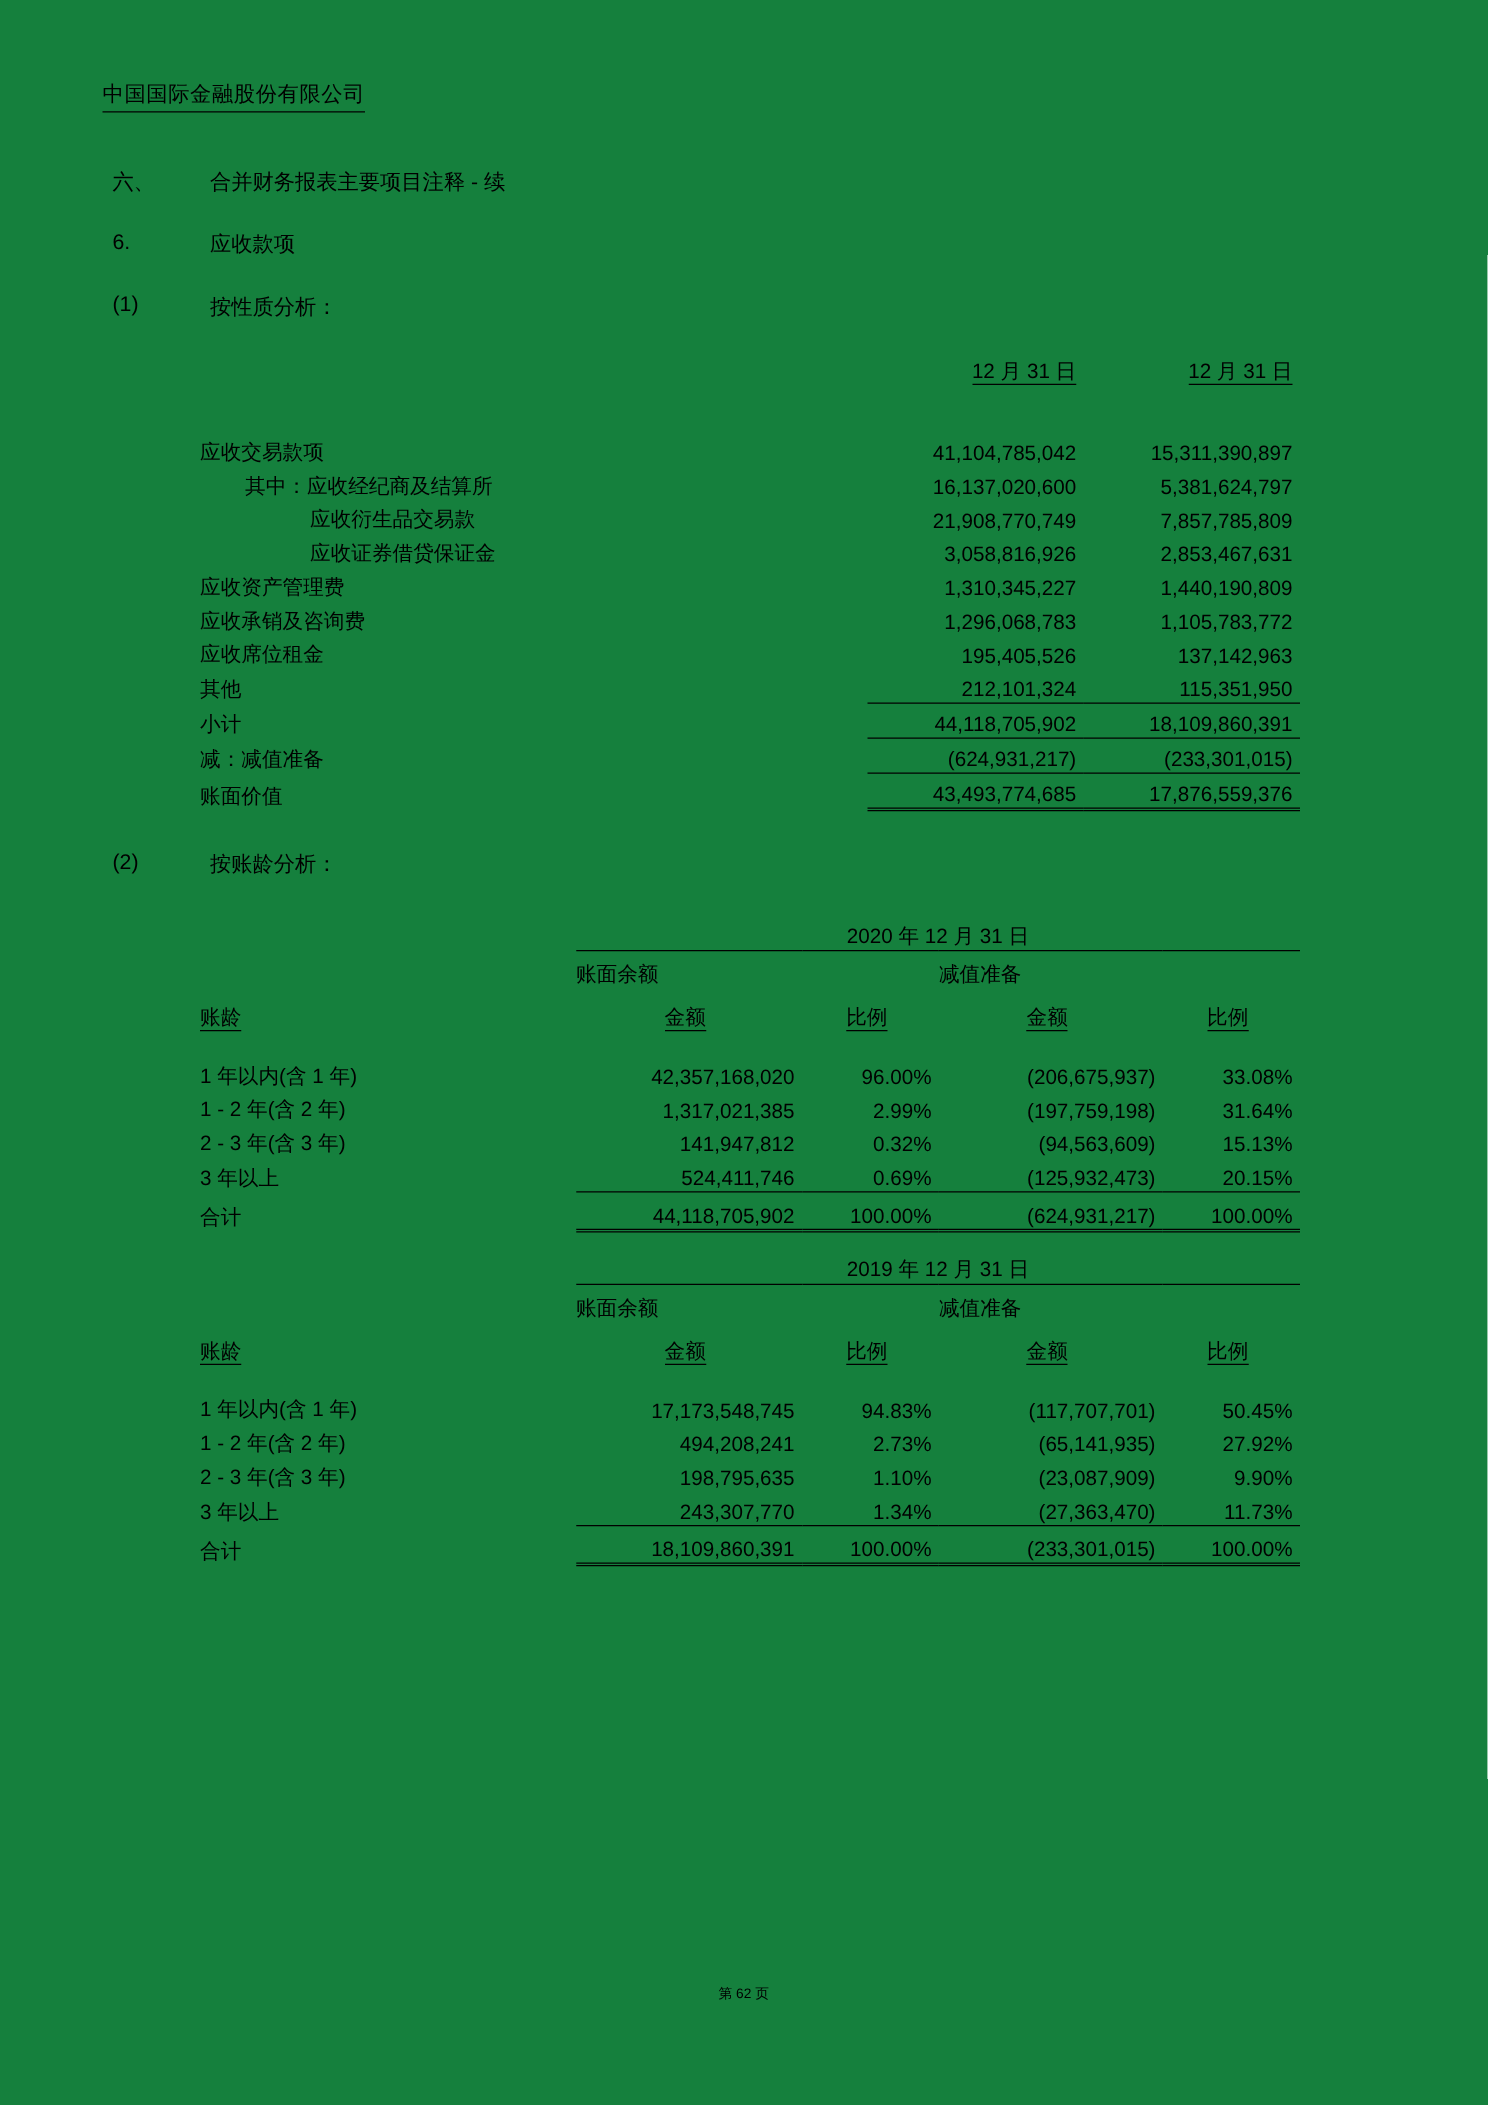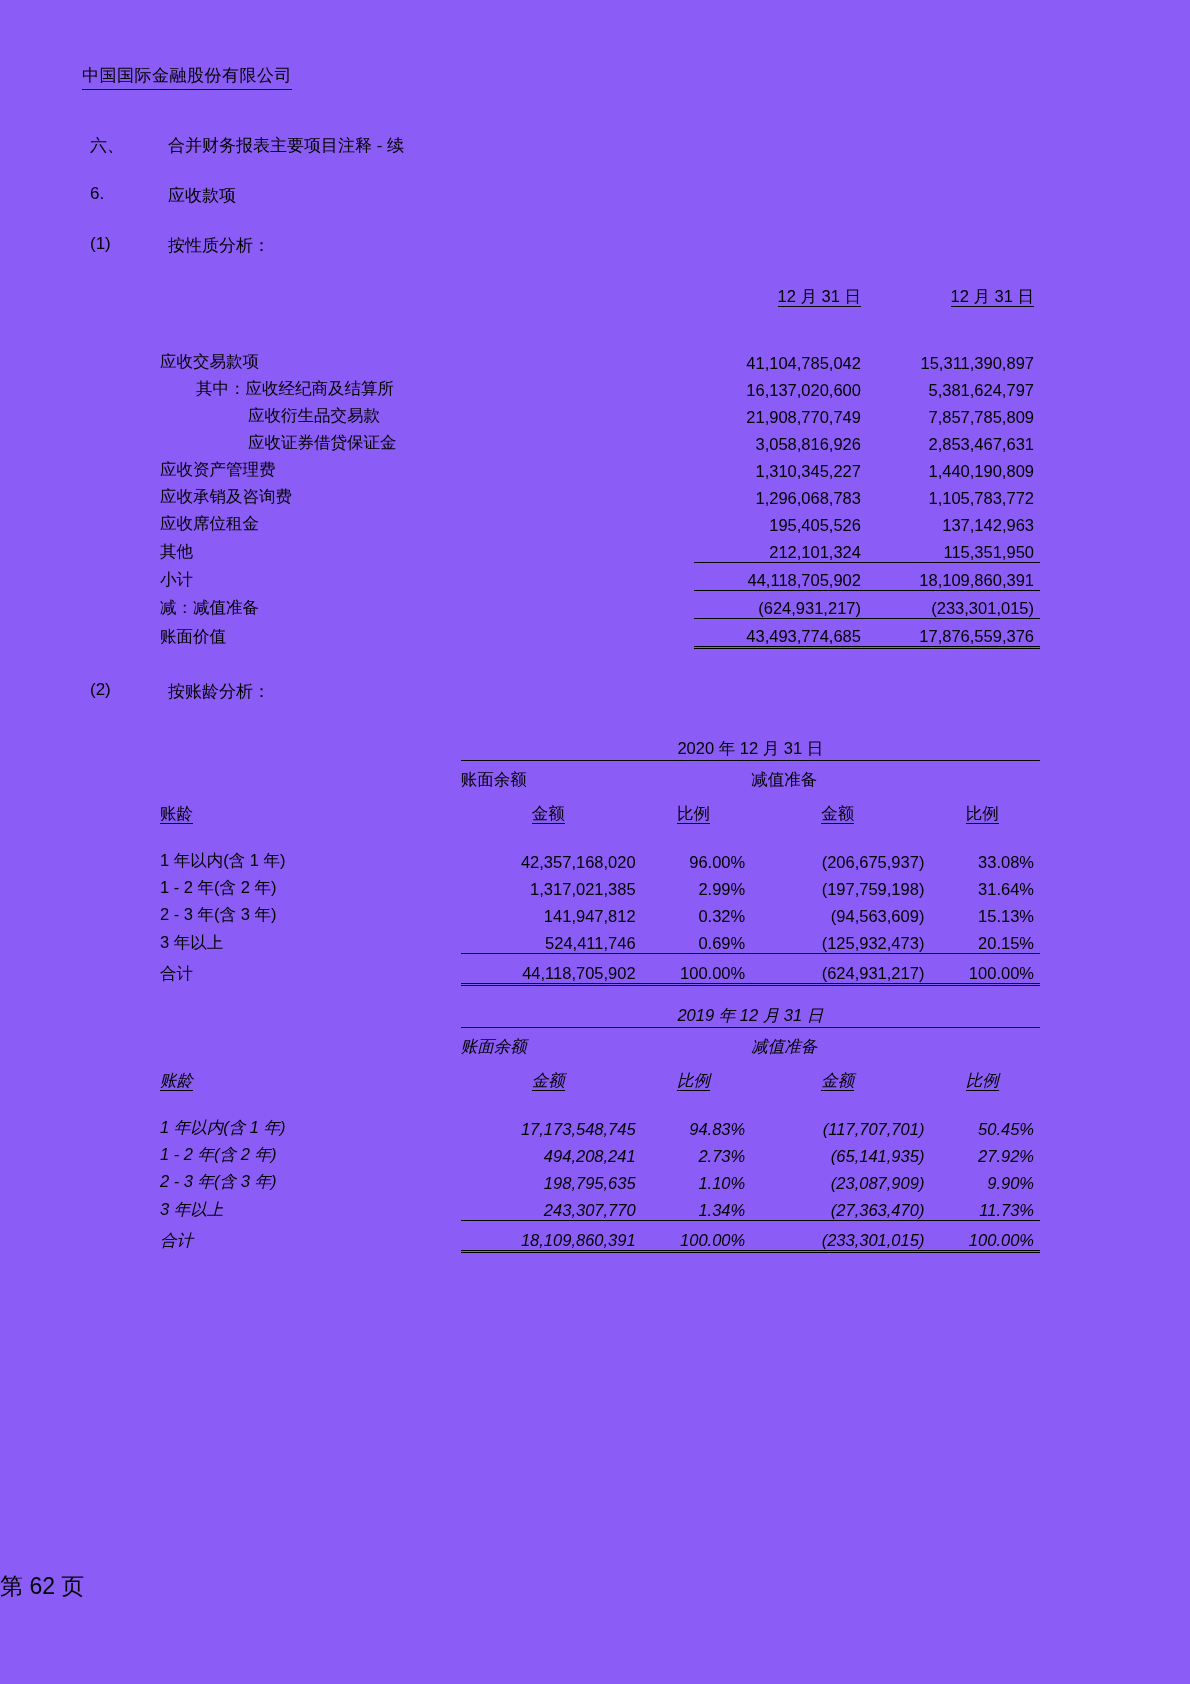--- a/index.html
+++ b/index.html
@@ -9,21 +9,21 @@
   }
   body {
     font-family: "Liberation Sans", sans-serif;
     color: #000;
   }
   .page {
     position: relative;
     width: 1190px;
     height: 1684px;
     margin: 0 auto;
-    background: #8b5cf6;
+    background: #15803d;
     box-sizing: border-box;
   }
 
   
   .doc-header {
     position: absolute;
     top: 64px;
     left: 82px;
     font-size: 17px;
     letter-spacing: 0.5px;
@@ -115,28 +115,29 @@
   .aging .age-hdr span {
     border-bottom: 1px solid #000;
     padding-bottom: 1px;
   }
   .aging .spacer td { height: 20px; }
   .aging .row td { height: 27px; }
   .aging .tot td { height: 29px; }
   .aging .lined  { border-top: 1px solid #000; border-bottom: 3px double #000; }
 
   .t2 { top: 724px; }
-  .t3 { top: 991px; font-style: italic; }
+  .t3 { top: 991px; }
 
   .footer {
     position: absolute;
     bottom: 82px;
     left: 0;
     width: 100%;
-    font-size: 23px;
+    text-align: center;
+    font-size: 11px;
   }
 </style>
 </head>
 <body>
 
 <div class="page">
 
   <div class="doc-header">中国国际金融股份有限公司</div>
 
   <div class="line-row sec-six">

